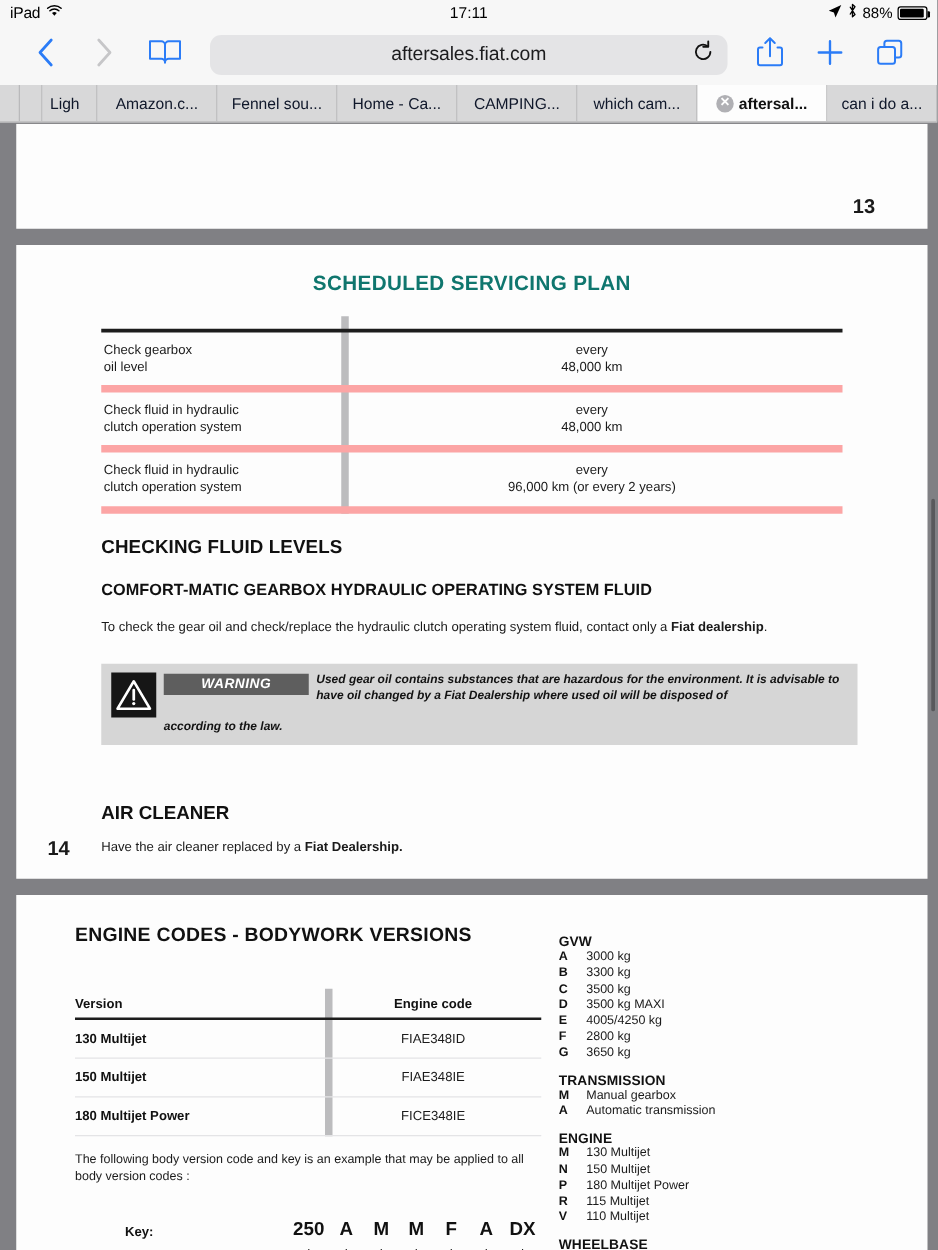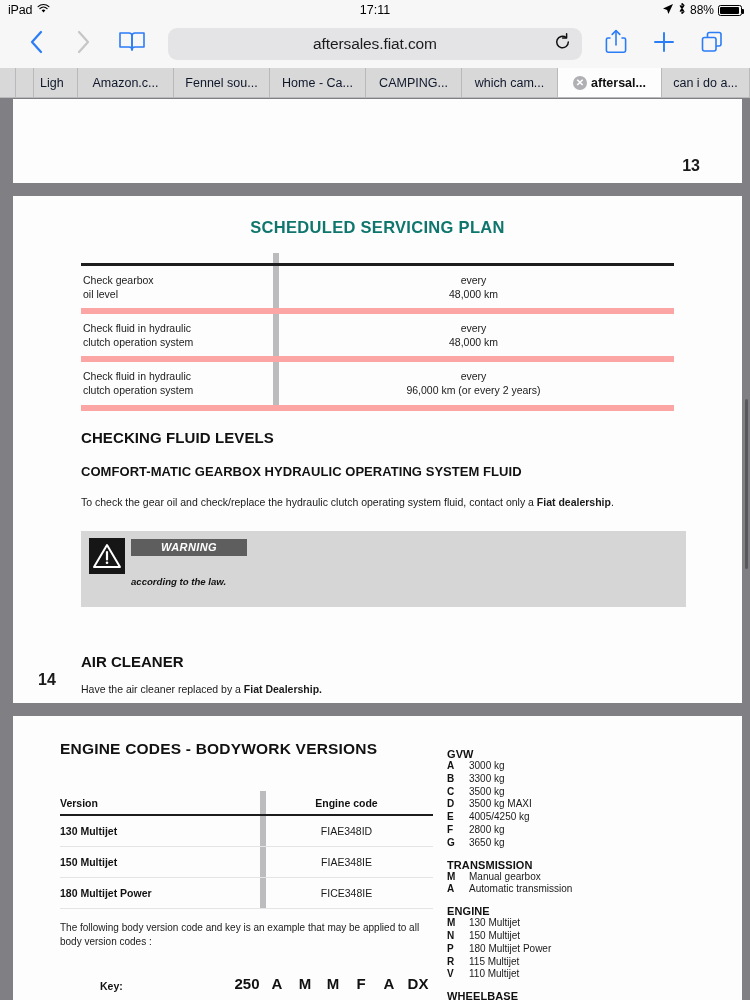--- a/index.html
+++ b/index.html
@@ -136,21 +136,21 @@
     margin: 18px 0 16px 40px; letter-spacing: 0.05px;
   }
   .doc-p {
     font-size: 10.5px; color: #1a1a1a; margin: 7px 0 0 40px; line-height: 1.4;
   }
   .doc-p b { font-weight: bold; }
 
   
   .warnbox {
     margin: 22px 28px 0 40px; background: #d6d6d6;
-    padding: 7px 8px 20px 8px; position: relative;
+    padding: 7px 8px 9px 8px; position: relative;
   }
   .warn-inner { display: flex; align-items: flex-start; gap: 0; }
   .warn-icon {
     width: 36px; height: 36px; background: #161616; flex: none;
     display: flex; align-items: center; justify-content: center;
     position: relative;
   }
   .warn-icon svg { display: block; }
   .warn-body { flex: 1; padding-left: 6px; }
   .warn-head-row { display: flex; align-items: flex-start; }
@@ -409,20 +409,21 @@
           <div class="warn-icon">
             <svg width="30" height="28" viewBox="0 0 30 28">
               <path d="M15 3 L28 25 H2 Z" stroke="#fff" stroke-width="2" fill="none" stroke-linejoin="round"></path>
               <path d="M15 10 V17.5" stroke="#fff" stroke-width="2.2" stroke-linecap="round"></path>
               <circle cx="15" cy="20.8" r="1.3" fill="#fff"></circle>
             </svg>
           </div>
           <div class="warn-body">
             <div class="warn-head-row">
               <div class="warn-label">WARNING</div>
+              <div class="warn-text">Used gear oil contains substances that are hazardous for the environment. It is advisable to have oil  changed by a Fiat Dealership where used oil will be disposed of</div>
             </div>
           </div>
         </div>
         <div class="warn-tail" style="padding-left:42px;">according to the law.</div>
       </div>
 
       <div class="doc-h2b">AIR CLEANER</div>
       <div class="doc-p" style="margin-top:12px;"><span>Have the air cleaner replaced by a </span><b>Fiat Dealership.</b></div>
 
       <div class="pg14-num">14</div>

